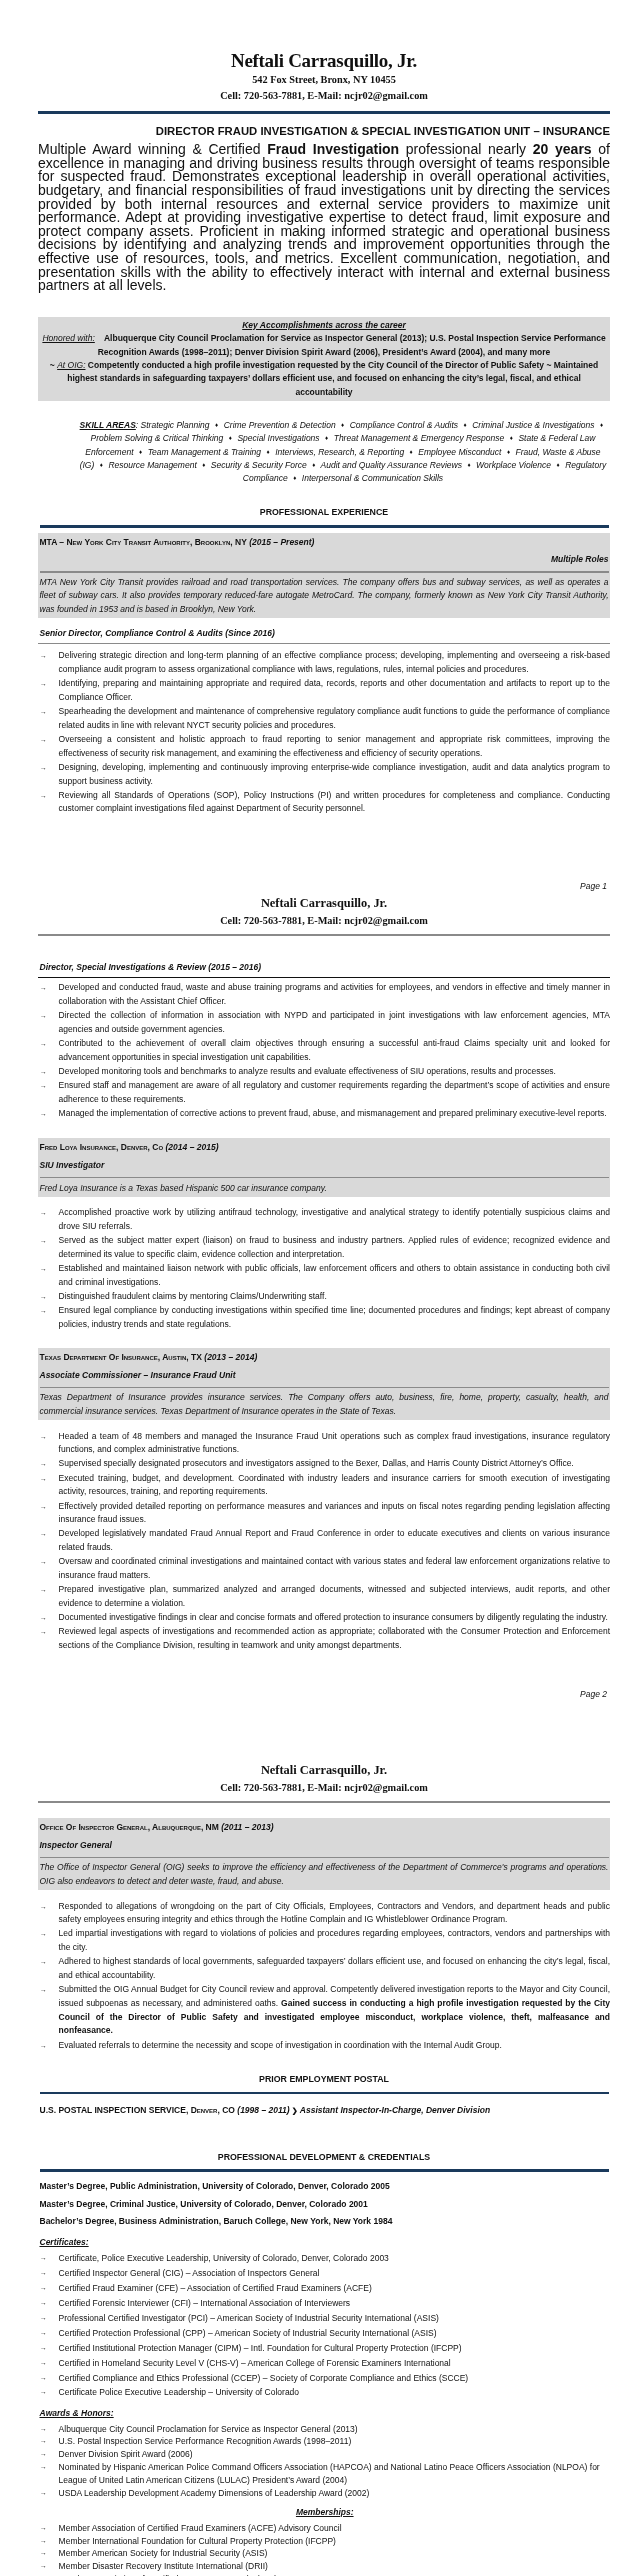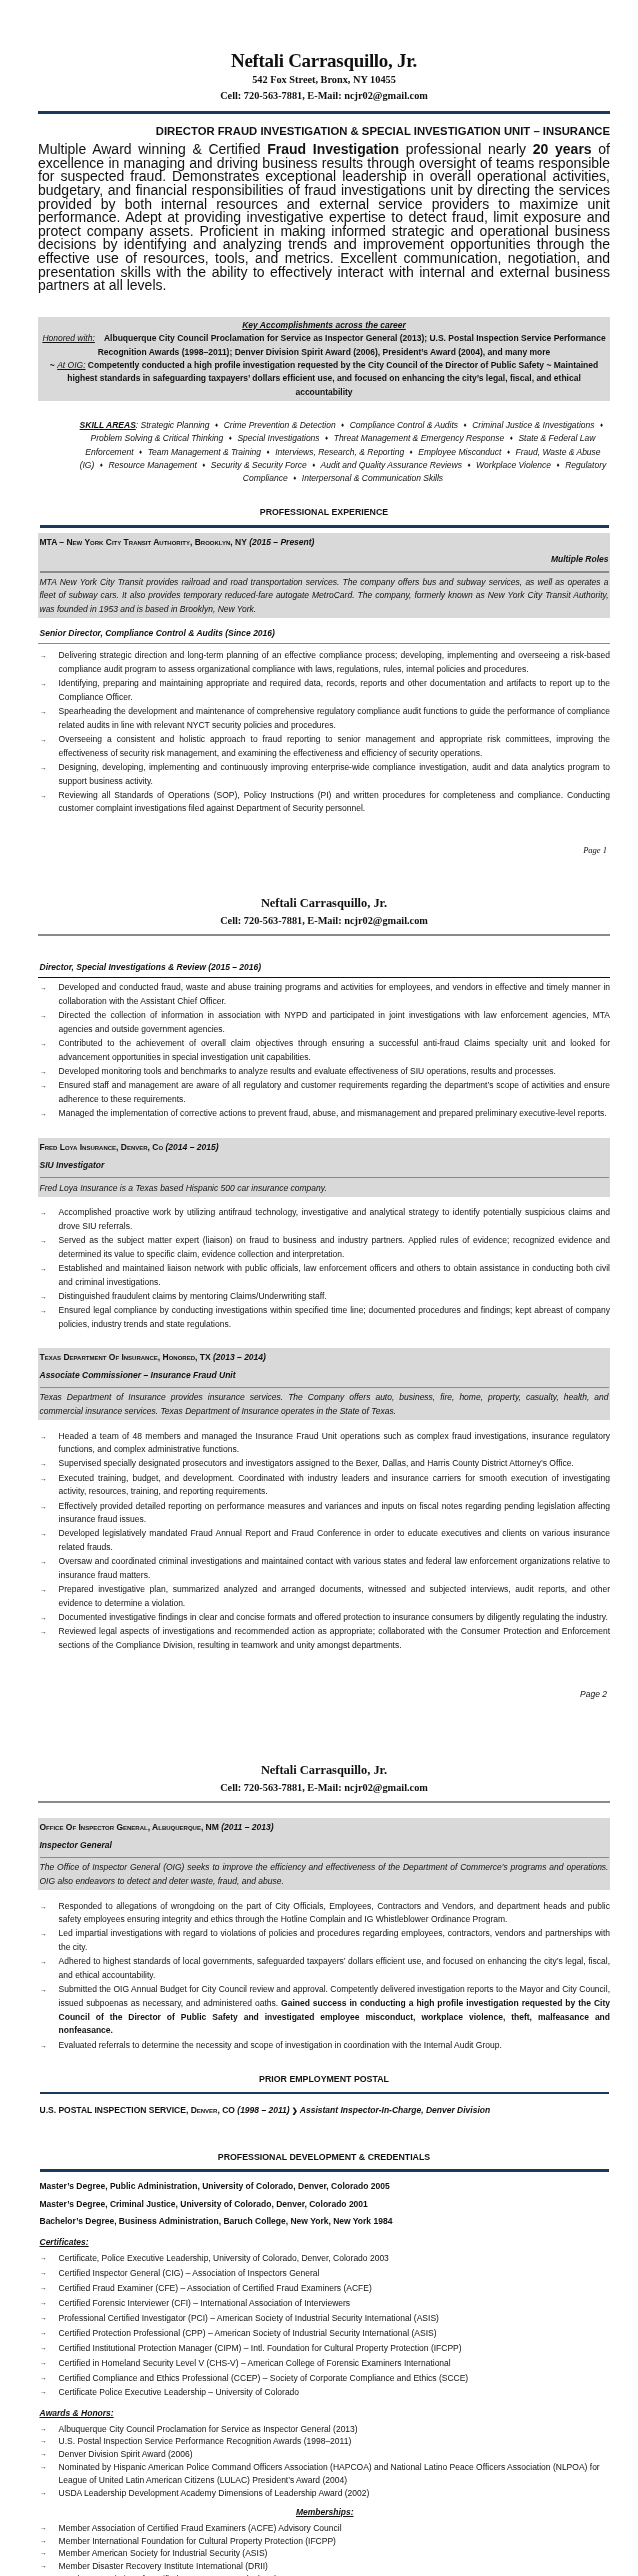--- a/index.html
+++ b/index.html
@@ -114,21 +114,21 @@
     <div class="subrule"></div>
     <ul class="arrows" style="margin-top:5.2px;">
         <li><span class="arr">→</span><span>Delivering strategic direction and long-term planning of an effective compliance process; developing, implementing and overseeing a risk-based compliance audit program to assess organizational compliance with laws, regulations, rules, internal policies and procedures.</span></li>
         <li><span class="arr">→</span><span>Identifying, preparing and maintaining appropriate and required data, records, reports and other documentation and artifacts to report up to the Compliance Officer.</span></li>
         <li><span class="arr">→</span><span>Spearheading the development and maintenance of comprehensive regulatory compliance audit functions to guide the performance of compliance related audits in line with relevant NYCT security policies and procedures.</span></li>
         <li><span class="arr">→</span><span>Overseeing a consistent and holistic approach to fraud reporting to senior management and appropriate risk committees, improving the effectiveness of security risk management, and examining the effectiveness and efficiency of security operations.</span></li>
         <li><span class="arr">→</span><span>Designing, developing, implementing and continuously improving enterprise-wide compliance investigation, audit and data analytics program to support business activity.</span></li>
         <li><span class="arr">→</span><span>Reviewing all Standards of Operations (SOP), Policy Instructions (PI) and written procedures for completeness and compliance. Conducting customer complaint investigations filed against Department of Security personnel.</span></li>
       </ul>
   </div>
-  <div class="pagenum" style="top:844px;font-family:Liberation Serif, serif;">Page 1</div>
+  <div class="pagenum" style="top:880px;">Page 1</div>
 </div>
 
 <div class="page" style="top:896px;">
   <div class="inner" style="top:0;">
     <div class="name small">Neftali Carrasquillo, Jr.</div>
     <div class="addr" style="margin-top:2.1px;">Cell: 720-563-7881, E-Mail: ncjr02@gmail.com</div>
     <div class="rule-gray" style="margin-top:7.2px;"></div>
 
     <div class="subrole" style="margin-top:25px;">Director, Special Investigations &amp; Review (2015 – 2016)</div>
     <div class="subrule black"></div>
@@ -153,21 +153,21 @@
     <ul class="arrows" style="margin-top:9.3px;">
         <li><span class="arr">→</span><span>Accomplished proactive work by utilizing antifraud technology, investigative and analytical strategy to identify potentially suspicious claims and drove SIU referrals.</span></li>
         <li><span class="arr">→</span><span>Served as the subject matter expert (liaison) on fraud to business and industry partners. Applied rules of evidence; recognized evidence and determined its value to specific claim, evidence collection and interpretation.</span></li>
         <li><span class="arr">→</span><span>Established and maintained liaison network with public officials, law enforcement officers and others to obtain assistance in conducting both civil and criminal investigations.</span></li>
         <li><span class="arr">→</span><span>Distinguished fraudulent claims by mentoring Claims/Underwriting staff.</span></li>
         <li><span class="arr">→</span><span>Ensured legal compliance by conducting investigations within specified time line; documented procedures and findings; kept abreast of company policies, industry trends and state regulations.</span></li>
       </ul>
 
     <div class="jobbox" style="margin-top:16.5px;">
       <div class="jobhead">
-        <span class="smc">Texas Department Of Insurance, Honored, TX</span>
+        <span class="smc">Texas Department Of Insurance, Austin, TX</span>
         <span class="dates">(2013 – 2014)</span>
       </div>
       <div class="jobrole" style="margin-top:4.1px;">Associate Commissioner – Insurance Fraud Unit</div>
       <div class="rule-gray"></div>
       <div class="jobdesc">Texas Department of Insurance provides insurance services. The Company offers auto, business, fire, home, property, casualty, health, and commercial insurance services. Texas Department of Insurance operates in the State of Texas.</div>
     </div>
     <ul class="arrows" style="margin-top:9.3px;">
         <li><span class="arr">→</span><span>Headed a team of 48 members and managed the Insurance Fraud Unit operations such as complex fraud investigations, insurance regulatory functions, and complex administrative functions.</span></li>
         <li><span class="arr">→</span><span>Supervised specially designated prosecutors and investigators assigned to the Bexer, Dallas, and Harris County District Attorney’s Office.</span></li>
         <li><span class="arr">→</span><span>Executed training, budget, and development. Coordinated with industry leaders and insurance carriers for smooth execution of investigating activity, resources, training, and reporting requirements.</span></li>

